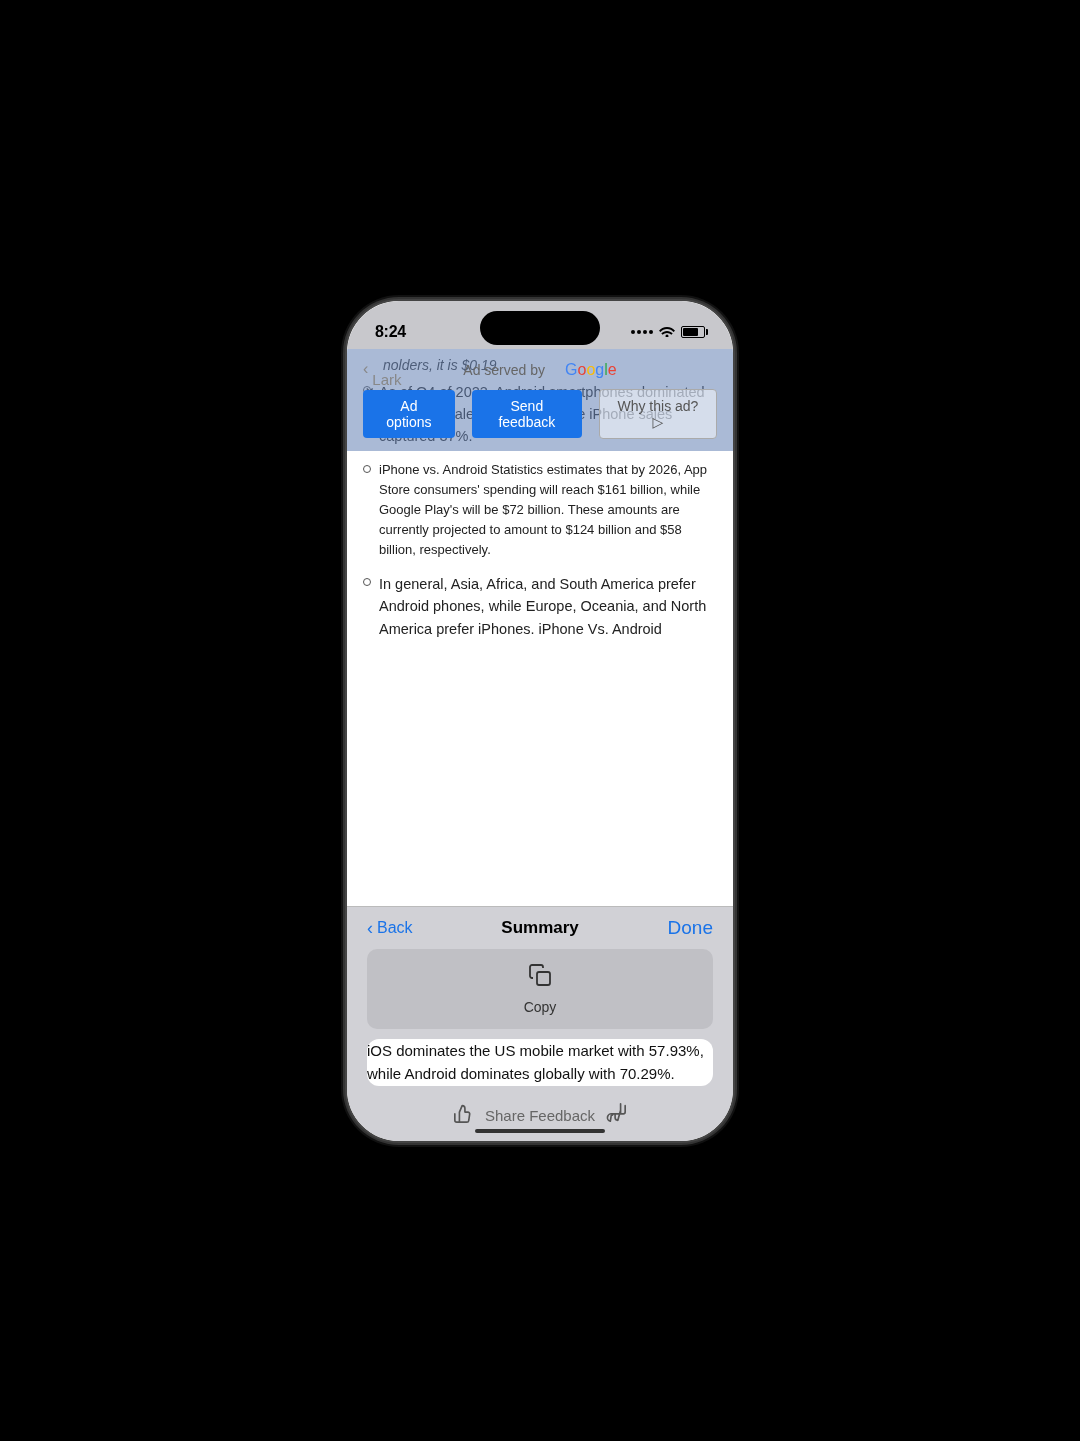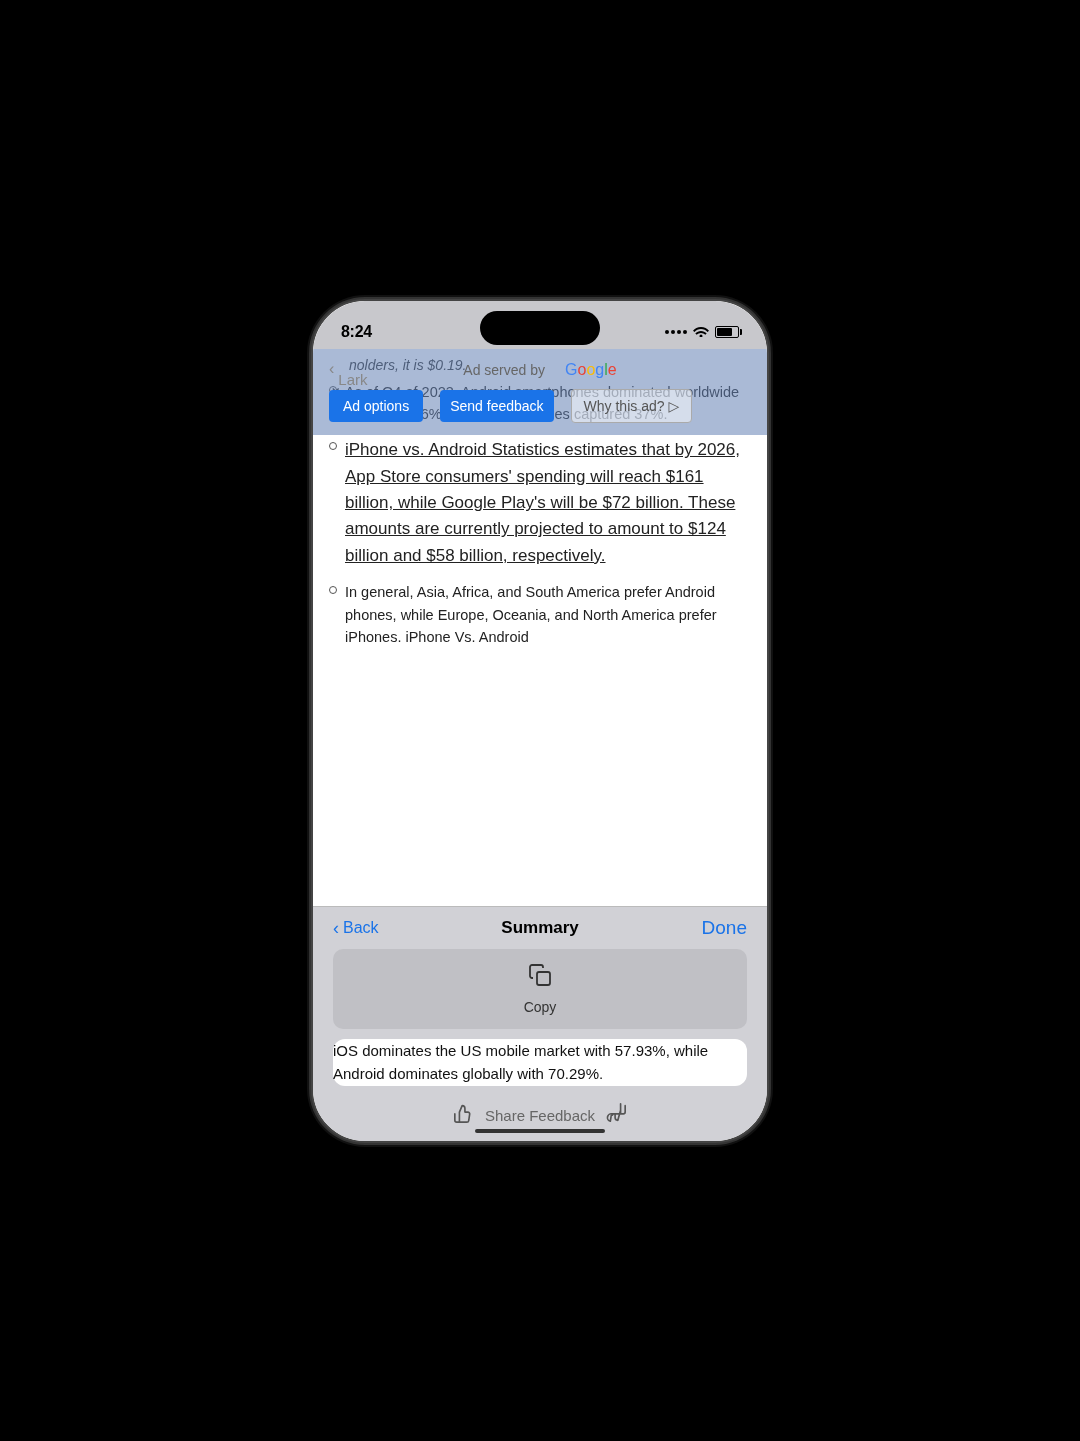--- a/index.html
+++ b/index.html
@@ -5,21 +5,21 @@
     * { margin: 0; padding: 0; box-sizing: border-box; }
     body {
       background: #000;
       display: flex;
       justify-content: center;
       align-items: center;
       min-height: 100vh;
       font-family: -apple-system, BlinkMacSystemFont, 'San Francisco', 'Helvetica Neue', sans-serif;
     }
     .phone-frame {
-      width: 458px;
+      width: 390px;
       height: 844px;
       background: #ffffff;
       border-radius: 54px;
       position: relative;
       box-shadow: 0 0 0 2px #333, 0 0 0 4px #111, 0 20px 60px rgba(0,0,0,0.8);
       overflow: hidden;
       border: 2px solid #444;
     }
     .phone-screen {
       position: absolute;
@@ -406,21 +406,21 @@
             <span style="font-size: 16px; color: #333;">⌄</span>
           </div>
 
           <ul class="bullet-list" style="position: absolute; top: 32px; left: 16px; right: 16px;">
             <li>
               <span class="bullet-circle"></span>
               <span style="font-size: 14.5px; color: #222; line-height: 1.55;">As of Q4 of 2023, Android smartphones dominated worldwide sales with 56%, while iPhone sales captured 37%.</span>
             </li>
             <li>
               <span class="bullet-circle"></span>
-              <span style="font-size: 17px; color: #222; line-height: 1.55; text-decoration: underline;">iPhone vs. Android Statistics estimates that by 2026, App Store consumers' spending will reach $161 billion, while Google Play's will be $72 billion. These amounts are currently projected to amount to $124 billion and $58 billion, respectively.</span>
+              <span style="font-size: 13px; color: #222; line-height: 1.55;">iPhone vs. Android Statistics estimates that by 2026, App Store consumers' spending will reach $161 billion, while Google Play's will be $72 billion. These amounts are currently projected to amount to $124 billion and $58 billion, respectively.</span>
             </li>
             <li>
               <span class="bullet-circle"></span>
               <span style="font-size: 14.5px; color: #222; line-height: 1.55;">In general, Asia, Africa, and South America prefer Android phones, while Europe, Oceania, and North America prefer iPhones. iPhone Vs. Android</span>
             </li>
           </ul>
         </div>
 
         <div class="ad-overlay">
           <div class="ad-header">

